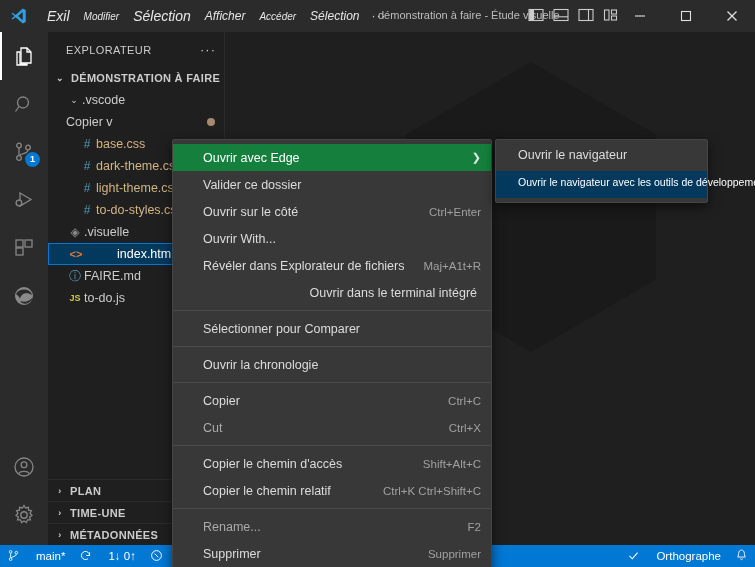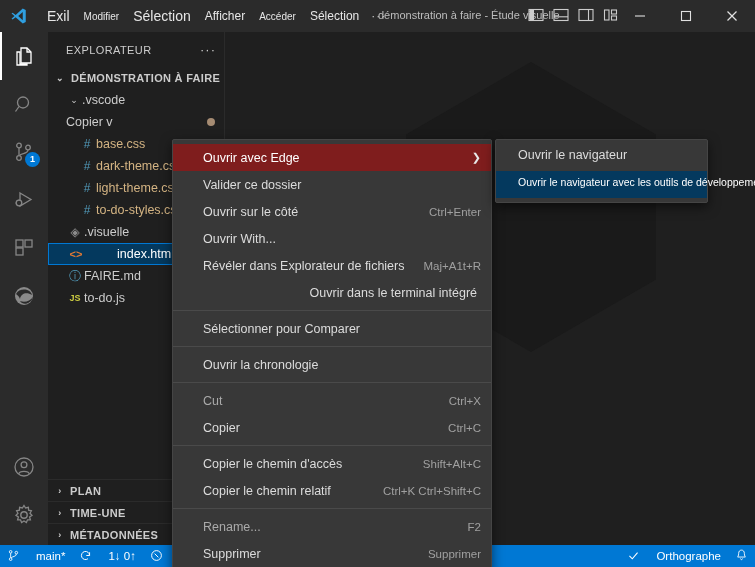--- a/index.html
+++ b/index.html
@@ -13,21 +13,21 @@
   #app { position: relative; width: 755px; height: 567px; }
 
   
   .titlebar {
     position: absolute; top: 0; left: 0; width: 755px; height: 32px;
     background: #2b2b2b; display: flex; align-items: center;
     color: #cccccc; font-size: 12px;
   }
   .vscode-logo { width: 38px; height: 32px; display: flex; align-items: center; justify-content: center; }
   .menubar { display: flex; align-items: center; gap: 0px; margin-left: 2px; }
-  .menu-item { padding: 3px 7px; color: #e6e6e6; white-space: nowrap; border-radius: 3px; }
+  .menu-item { padding: 3px 7px; color: #e6e6e6; white-space: nowrap; border-radius: 3px; font-style: italic; }
   .menu-item.m-sm { font-size: 10px; }
   .menu-item.m-md { font-size: 12px; }
   .menu-item.m-lg { font-size: 14px; }
   .menu-dots { padding: 2px 5px; color: #cccccc; font-size: 12px; letter-spacing: 1px; }
   .win-title {
     position: absolute; left: 378px; top: 9px;
     font-size: 11px; color: #bdbdbd; white-space: nowrap;
   }
   .layout-icons { position: absolute; left: 528px; top: 8px; display: flex; gap: 9px; align-items: center; }
   .layout-icons svg { display: block; }
@@ -111,21 +111,21 @@
   .ctxmenu {
     position: absolute; left: 172px; top: 139px; width: 320px;
     background: #383838; border: 1px solid #454545;
     box-shadow: 0 4px 12px rgba(0,0,0,.55);
     padding: 4px 0; z-index: 40; border-radius: 2px;
   }
   .ctx-item {
     height: 27px; display: flex; align-items: center;
     padding: 0 10px 0 30px; color: #dcdcdc; font-size: 12.5px; position: relative;
   }
-  .ctx-item.highlight { background: #7f1d1d; color: #ffffff; }
+  .ctx-item.highlight { background: #15803d; color: #ffffff; }
   .ctx-item.dim { color: #aaaaaa; }
   .ctx-key { margin-left: auto; color: #a0a0a0; font-size: 11.5px; padding-left: 14px; }
   .ctx-sep { height: 1px; background: #4a4a4a; margin: 4px 0; }
   .ctx-arrow { margin-left: auto; font-size: 11px; color: #e8e8e8; }
   .ctx-item.rightonly { justify-content: flex-end; padding-right: 14px; }
   .ctx-item.rightonly .only-label { color: #dcdcdc; }
 
   
   .submenu {
     position: absolute; left: 495px; top: 139px; width: 213px;
@@ -407,27 +407,27 @@
       </div>
       <div class="ctx-sep"></div>
       <div class="ctx-item">
         <span>Sélectionner pour Comparer</span>
       </div>
       <div class="ctx-sep"></div>
       <div class="ctx-item">
         <span>Ouvrir la chronologie</span>
       </div>
       <div class="ctx-sep"></div>
+      <div class="ctx-item">
+        <span>Copier</span>
+        <span class="ctx-key">Ctrl+C</span>
+      </div>
       <div class="ctx-item dim">
         <span>Cut</span>
         <span class="ctx-key">Ctrl+X</span>
-      </div>
-      <div class="ctx-item">
-        <span>Copier</span>
-        <span class="ctx-key">Ctrl+C</span>
       </div>
       <div class="ctx-sep"></div>
       <div class="ctx-item">
         <span>Copier le chemin d'accès</span>
         <span class="ctx-key">Shift+Alt+C</span>
       </div>
       <div class="ctx-item">
         <span>Copier le chemin relatif</span>
         <span class="ctx-key">Ctrl+K Ctrl+Shift+C</span>
       </div>

